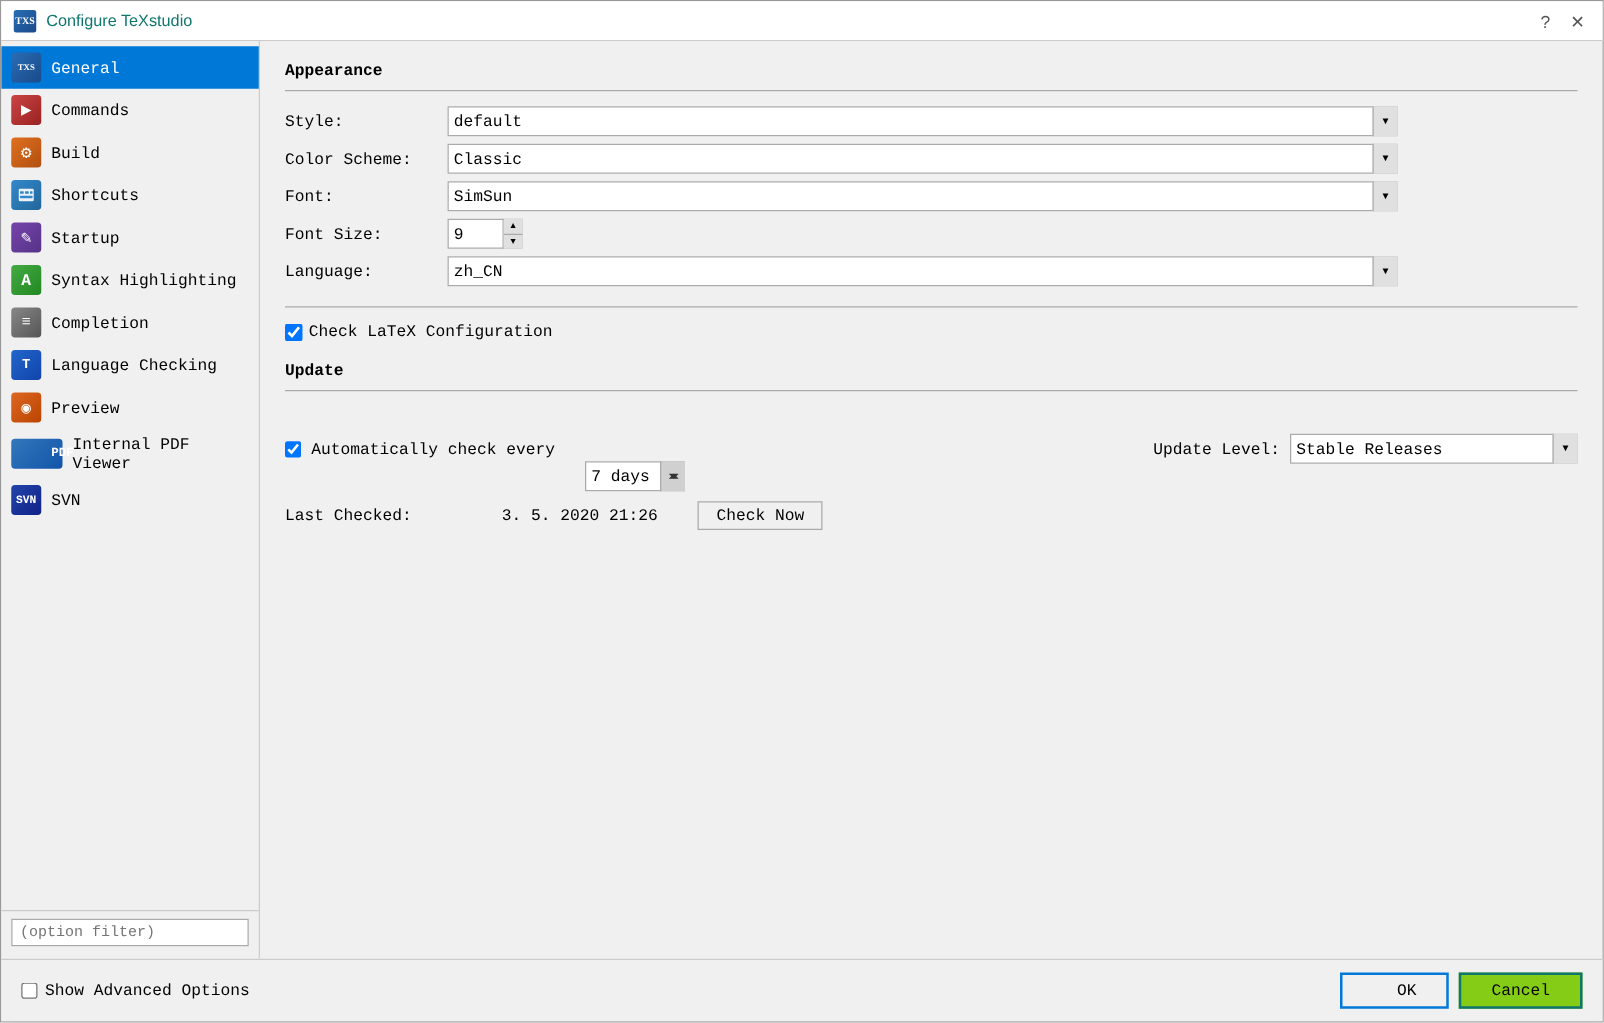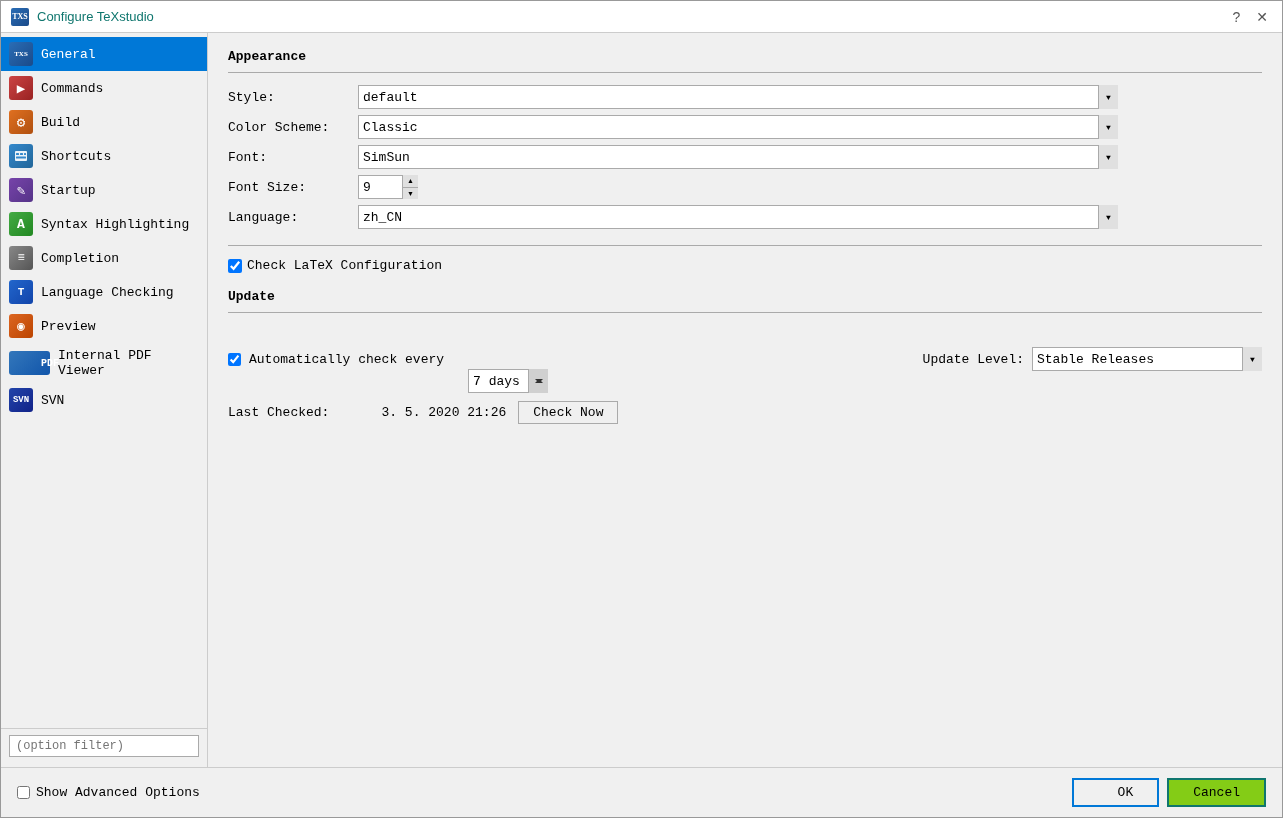--- a/index.html
+++ b/index.html
@@ -258,21 +258,21 @@
       align-items: center;
       gap: 8px;
     }
     .update-level-label {
       font-family: 'Courier New', monospace;
       font-size: 13px;
     }
     .last-checked-row {
       display: flex;
       align-items: center;
-      gap: 12px;
+      gap: 32px;
       font-family: 'Courier New', monospace;
       font-size: 13px;
     }
     .check-now-btn {
       padding: 3px 14px;
       background: #f0f0f0;
       border: 1px solid #aaa;
       font-family: 'Courier New', monospace;
       font-size: 13px;
       cursor: pointer;

